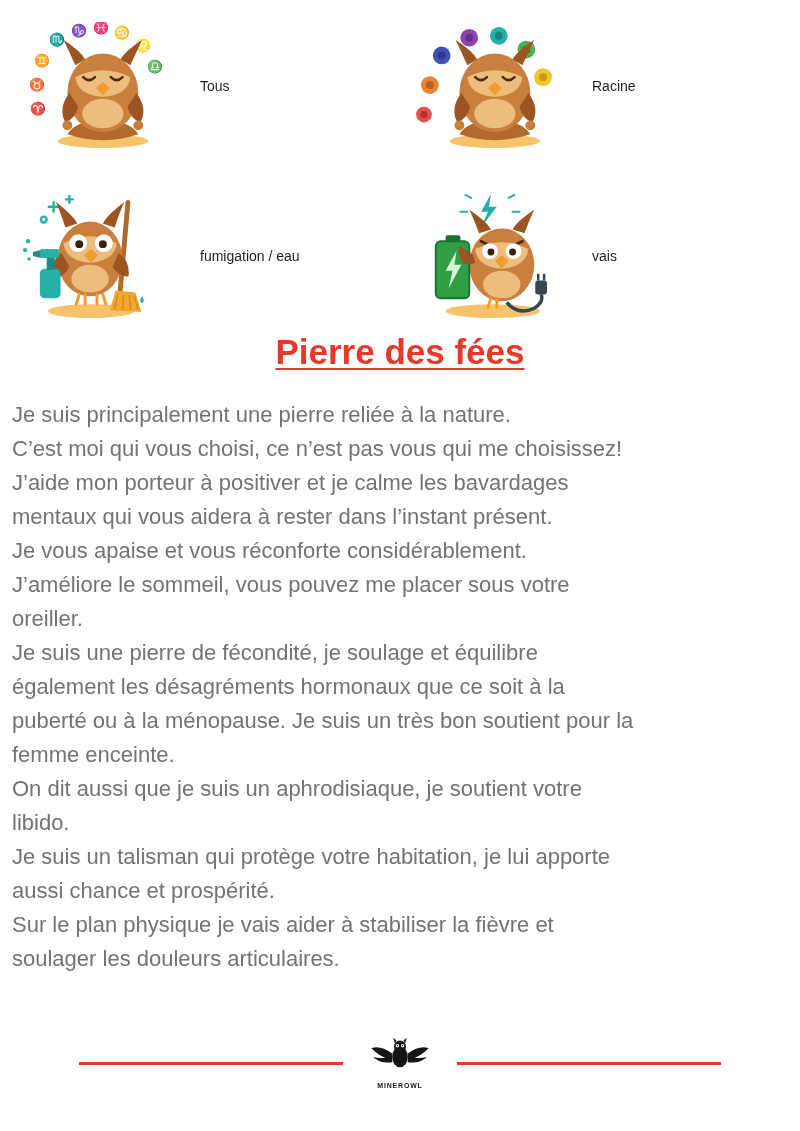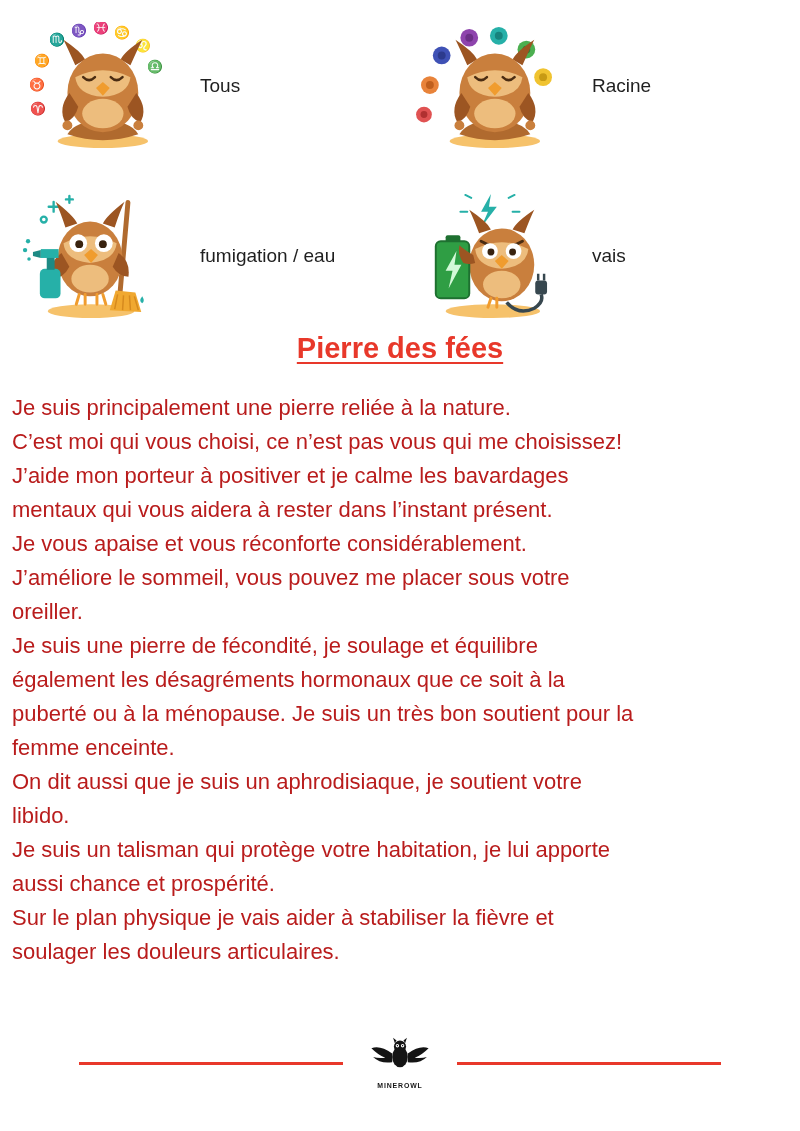--- a/index.html
+++ b/index.html
@@ -17,39 +17,39 @@
 
   .legend-grid {
     display: grid;
     grid-template-columns: 392px 1fr;
     row-gap: 42px;
     padding: 22px 10px 0 20px;
   }
   .legend-item { display: flex; align-items: center; gap: 32px; }
   .owl-icon { width: 148px; height: 128px; flex: 0 0 auto; }
   .owl-icon svg { width: 100%; height: 100%; display: block; }
-  .legend-label { font-size: 19px; color: #1f1f1f; }
+  .legend-label { font-size: 14px; color: #1f1f1f; }
 
   .page-title {
     margin-top: 12px;
     text-align: center;
-    font-size: 29px;
+    font-size: 35px;
     font-weight: bold;
     color: #e8382a;
     text-decoration: underline;
     text-decoration-thickness: 2px;
     text-underline-offset: 4px;
   }
 
   .body-text {
     margin-top: 26px;
     padding: 0 12px;
     font-size: 22px;
     line-height: 34px;
-    color: #b91c1c;
+    color: #737373;
     white-space: pre-line;
   }
 
   .footer {
     position: absolute;
     left: 0; right: 0;
     bottom: 36px;
     display: flex;
     align-items: center;
     justify-content: center;

